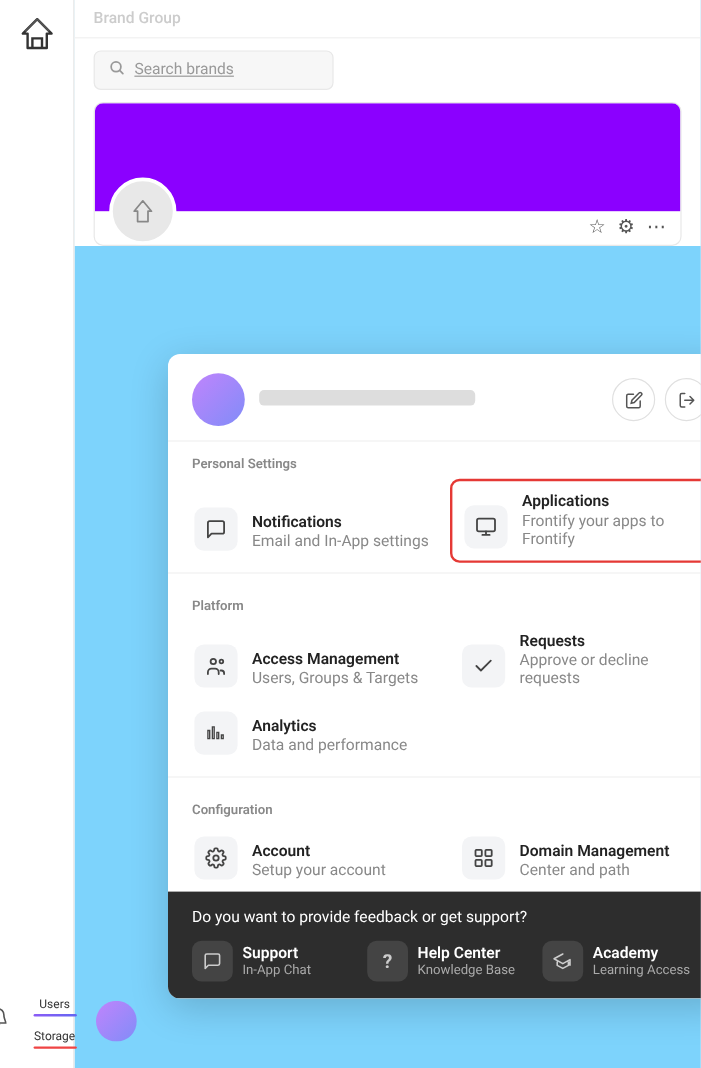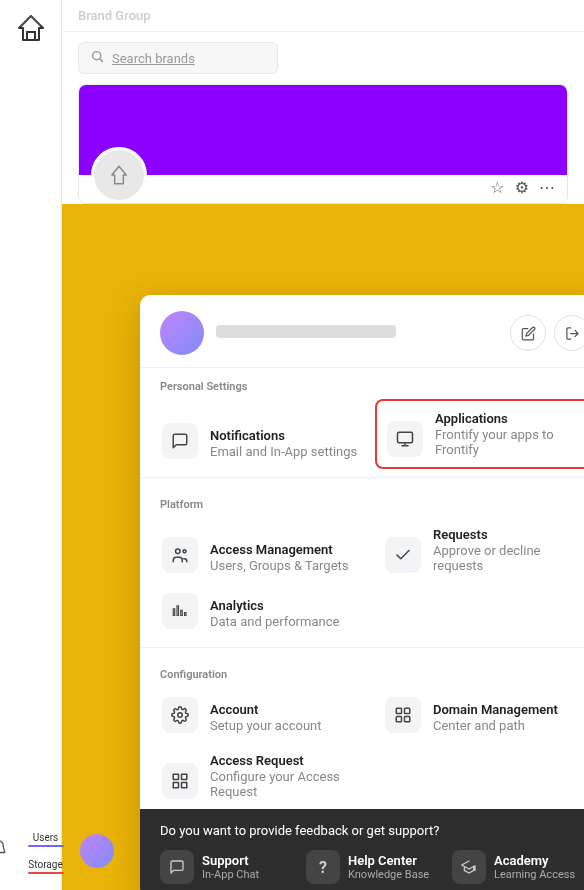--- a/index.html
+++ b/index.html
@@ -99,21 +99,21 @@
     .sidebar-avatar-img {
       width: 100%;
       height: 100%;
       background: linear-gradient(135deg, #c084fc, #818cf8);
     }
 
     
     .main {
       flex: 1;
       position: relative;
-      background: #eab308;
+      background: #7dd3fc;
     }
 
     
     .top-area {
       background: #fff;
       padding: 0;
     }
     .brand-header {
       padding: 8px 16px;
       display: flex;
@@ -543,32 +543,20 @@
           <svg width="18" height="18" viewBox="0 0 24 24" fill="none">
             <rect x="3" y="3" width="7" height="7" rx="1" stroke="#444" stroke-width="2" fill="none"></rect>
             <rect x="14" y="3" width="7" height="7" rx="1" stroke="#444" stroke-width="2" fill="none"></rect>
             <rect x="3" y="14" width="7" height="7" rx="1" stroke="#444" stroke-width="2" fill="none"></rect>
             <rect x="14" y="14" width="7" height="7" rx="1" stroke="#444" stroke-width="2" fill="none"></rect>
           </svg>
         </div>
         <div class="menu-item-text">
           <span class="menu-item-title">Domain Management</span>
           <span class="menu-item-sub">Center and path</span>
-        </div>
-      </div>
-      <div class="menu-item">
-        <div class="menu-item-icon">
-          <svg width="18" height="18" viewBox="0 0 24 24" fill="none">
-            <path d="M3 3h7v7H3zM14 3h7v7h-7zM3 14h7v7H3z" stroke="#444" stroke-width="2" fill="none" stroke-linejoin="round"></path>
-            <path d="M14 14h7v7h-7z" stroke="#444" stroke-width="2" fill="none" stroke-linejoin="round"></path>
-          </svg>
-        </div>
-        <div class="menu-item-text">
-          <span class="menu-item-title">Access Request</span>
-          <span class="menu-item-sub">Configure your Access Request</span>
         </div>
       </div>
     </div>
 
     <div class="dropdown-footer">
       <div class="footer-prompt">Do you want to provide feedback or get support?</div>
       <div class="footer-actions">
         <div class="footer-action-item">
           <div class="footer-action-icon">
             <svg width="16" height="16" viewBox="0 0 24 24" fill="none">

